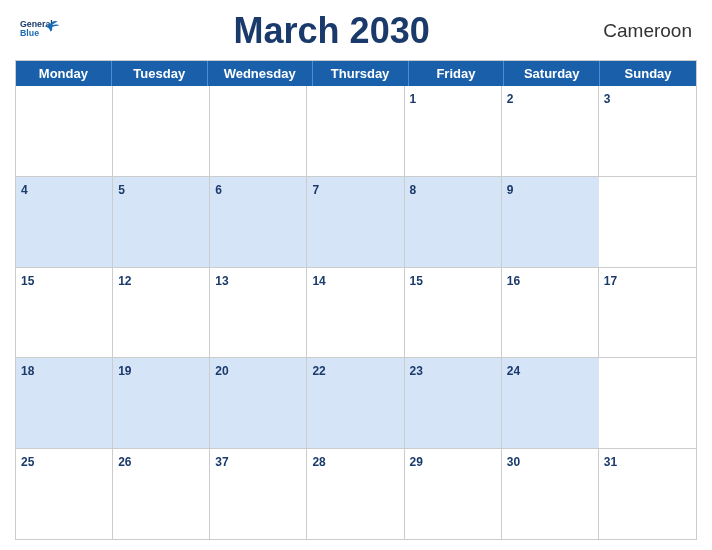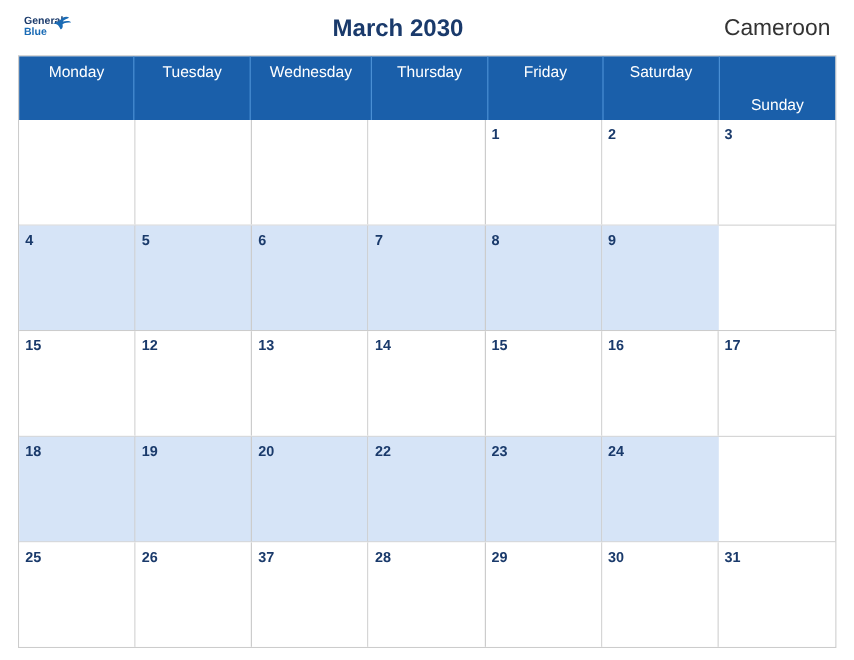--- a/index.html
+++ b/index.html
@@ -27,21 +27,21 @@
     .logo {
       display: flex;
       flex-direction: column;
       align-items: flex-start;
     }
     .logo-icon {
       width: 40px;
       height: 28px;
     }
     .title {
-      font-size: 20px;
+      font-size: 36px;
       font-weight: bold;
       color: #1a3a6b;
       text-align: center;
       flex: 1;
     }
     .country {
       font-size: 19px;
       color: #333;
       text-align: right;
       min-width: 80px;
@@ -55,26 +55,25 @@
     .cal-header {
       display: grid;
       grid-template-columns: repeat(7, 1fr);
       background: #1a5faa;
     }
     .cal-header-cell {
       color: #fff;
       text-align: center;
       padding: 5px 16px;
       font-size: 13px;
-      font-weight: normal;
+      font-weight: bold;
       border-right: 1px solid #4a8fd4;
     }
     .cal-header-cell:last-child {
       border-right: none;
-      margin-top: 28px;
     }
     .cal-body {
       flex: 1;
       display: flex;
       flex-direction: column;
     }
     .cal-row {
       display: grid;
       grid-template-columns: repeat(7, 1fr);
       flex: 1;

